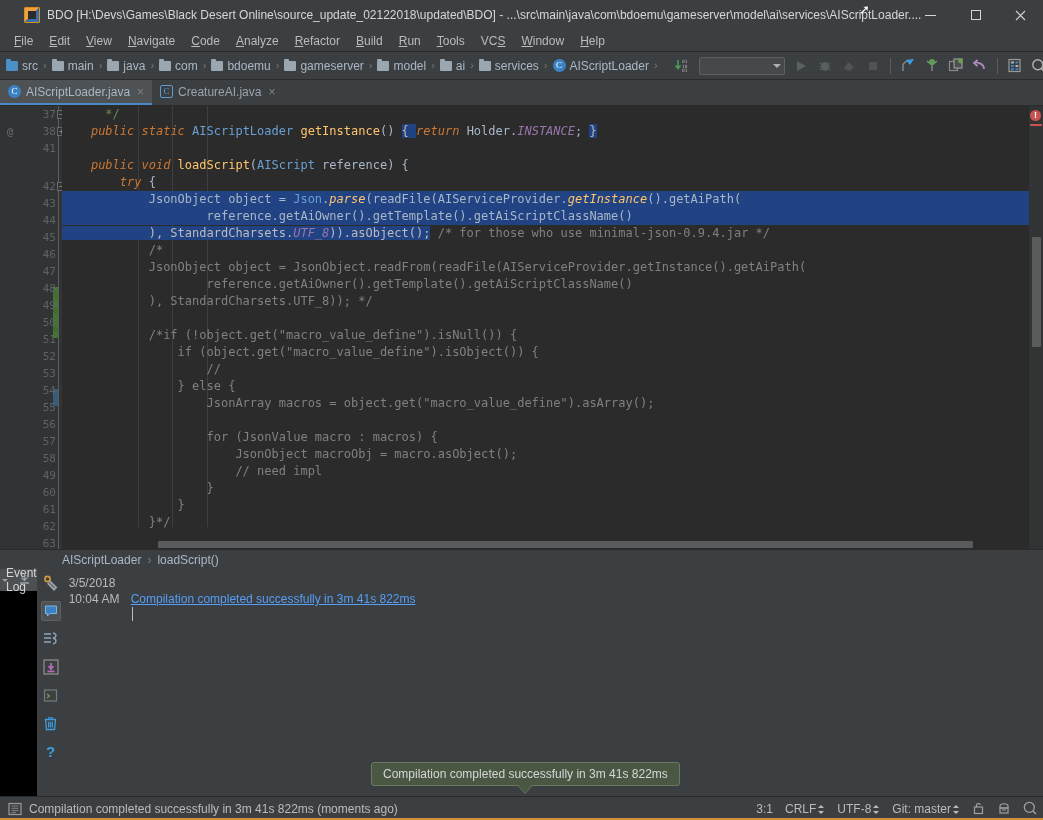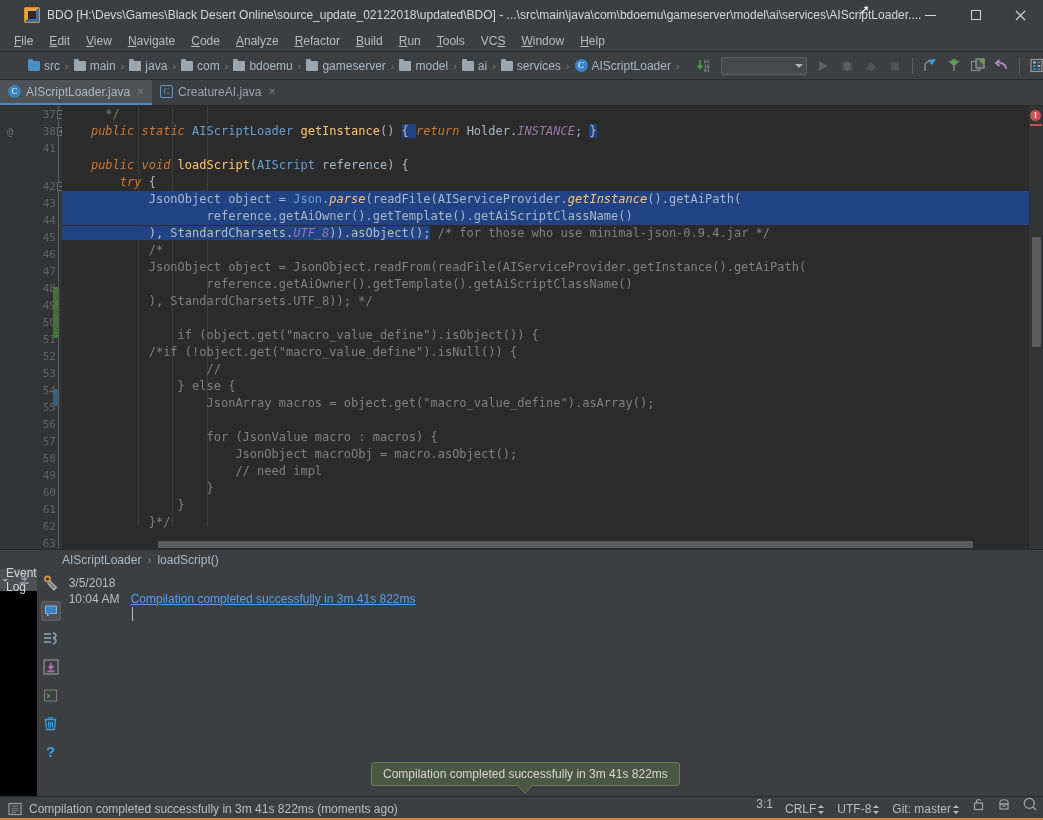--- a/index.html
+++ b/index.html
@@ -181,21 +181,21 @@
     border-left:8px solid transparent; border-right:8px solid transparent; border-top:9px solid #6b7a5e; z-index:-1;
   }
 
   
   .statusbar {
     height: 24px; flex:0 0 24px; background:#3c3f41; display:flex; align-items:center;
     padding-left:8px; border-top:1px solid #2b2b2b; position:relative;
   }
   .statusbar .sb-icon { width:14px; height:14px; margin-right:7px; flex:0 0 14px;}
   .statusbar .sb-msg { font-size:12px; color:#bbbbbb; }
-  .sb-right { position:absolute; right:6px; top:0; height:24px; display:flex; gap:12px; font-size:12px; color:#bbbbbb;}
+  .sb-right { position:absolute; right:6px; top:0; height:24px; display:flex; align-items:center; gap:12px; font-size:12px; color:#bbbbbb;}
   .sb-chip { display:flex; align-items:center; gap:2px;}
   .updown { display:inline-block; width:7px; position:relative; height:11px;}
   .updown::before { content:""; position:absolute; top:1px; left:0; border-left:3px solid transparent; border-right:3px solid transparent; border-bottom:3px solid #bbb;}
   .updown::after { content:""; position:absolute; bottom:1px; left:0; border-left:3px solid transparent; border-right:3px solid transparent; border-top:3px solid #bbb;}
   .accent-underline { position:absolute; left:0; right:0; bottom:0; height:2px; background:#d78d3e;}
   .cursor-arrow { position:absolute; left:859px; top:2px; color:#fff; font-size:13px; z-index:40;}
 </style>
 </head>
 <body>
 
@@ -229,21 +229,21 @@
       <div class="menuitem"><span class="mn">R</span>efactor</div>
       <div class="menuitem"><span class="mn">B</span>uild</div>
       <div class="menuitem"><span class="mn">R</span>un</div>
       <div class="menuitem"><span class="mn">T</span>ools</div>
       <div class="menuitem">VC<span class="mn">S</span></div>
       <div class="menuitem"><span class="mn">W</span>indow</div>
       <div class="menuitem"><span class="mn">H</span>elp</div>
     </div>
 
   <div class="navbar">
-    <div id="crumbs" style="display:flex;align-items:center;margin-left:22px;">
+    <div id="crumbs" style="display:flex;align-items:flex-start;">
         <div class="crumb">
           <span class="cicon folder-src"></span>
           <span class="crumb-label">src</span>
         </div>
         <span class="crumb-sep">›</span>
         <div class="crumb">
           <span class="cicon folder"></span>
           <span class="crumb-label">main</span>
         </div>
         <span class="crumb-sep">›</span>
@@ -425,22 +425,22 @@
         <div class="codeline" style="position: relative; z-index: 2;"><span class="pln">    </span><span class="kw">public void </span><span class="mth">loadScript</span><span class="pln">(</span><span class="typ">AIScript</span><span class="pln"> reference) {</span></div>
         <div class="codeline" style="position: relative; z-index: 2;"><span class="pln">        </span><span class="kw">try </span><span class="pln">{</span></div>
         <div class="codeline sel" style="position: relative; z-index: 2;"><span class="pln">            JsonObject object = </span><span class="typ">Json</span><span class="pln">.</span><span style="color: rgb(255, 198, 109); font-style: italic;">parse</span><span class="pln">(readFile(AIServiceProvider.</span><span style="color: rgb(255, 198, 109); font-style: italic;">getInstance</span><span class="pln">().getAiPath(</span></div>
         <div class="codeline sel" style="position: relative; z-index: 2;"><span class="pln">                    reference.getAiOwner().getTemplate().getAiScriptClassName()</span></div>
         <div class="codeline" style="position: relative; z-index: 2;"><span class="selw">            ), StandardCharsets.</span><span style="color: rgb(152, 118, 170); font-style: italic; background: rgb(33, 66, 131);">UTF_8</span><span class="selw">)).asObject();</span><span class="cmt"> /* for those who use minimal-json-0.9.4.jar */</span></div>
         <div class="codeline" style="position: relative; z-index: 2;"><span class="cmt">            /*</span></div>
         <div class="codeline" style="position: relative; z-index: 2;"><span class="cmt">            JsonObject object = JsonObject.readFrom(readFile(AIServiceProvider.getInstance().getAiPath(</span></div>
         <div class="codeline" style="position: relative; z-index: 2;"><span class="cmt">                    reference.getAiOwner().getTemplate().getAiScriptClassName()</span></div>
         <div class="codeline" style="position: relative; z-index: 2;"><span class="cmt">            ), StandardCharsets.UTF_8)); */</span></div>
         <div class="codeline" style="position: relative; z-index: 2;"></div>
+        <div class="codeline" style="position: relative; z-index: 2;"><span class="cmt">            /*if (!object.get("macro_value_define").isNull()) {</span></div>
         <div class="codeline" style="position: relative; z-index: 2;"><span class="cmt">                if (object.get("macro_value_define").isObject()) {</span></div>
-        <div class="codeline" style="position: relative; z-index: 2;"><span class="cmt">            /*if (!object.get("macro_value_define").isNull()) {</span></div>
         <div class="codeline" style="position: relative; z-index: 2;"><span class="cmt">                    //</span></div>
         <div class="codeline" style="position: relative; z-index: 2;"><span class="cmt">                } else {</span></div>
         <div class="codeline" style="position: relative; z-index: 2;"><span class="cmt">                    JsonArray macros = object.get("macro_value_define").asArray();</span></div>
         <div class="codeline" style="position: relative; z-index: 2;"></div>
         <div class="codeline" style="position: relative; z-index: 2;"><span class="cmt">                    for (JsonValue macro : macros) {</span></div>
         <div class="codeline" style="position: relative; z-index: 2;"><span class="cmt">                        JsonObject macroObj = macro.asObject();</span></div>
         <div class="codeline" style="position: relative; z-index: 2;"><span class="cmt">                        // need impl</span></div>
         <div class="codeline" style="position: relative; z-index: 2;"><span class="cmt">                    }</span></div>
         <div class="codeline" style="position: relative; z-index: 2;"><span class="cmt">                }</span></div>
         <div class="codeline" style="position: relative; z-index: 2;"><span class="cmt">            }*/</span></div>

